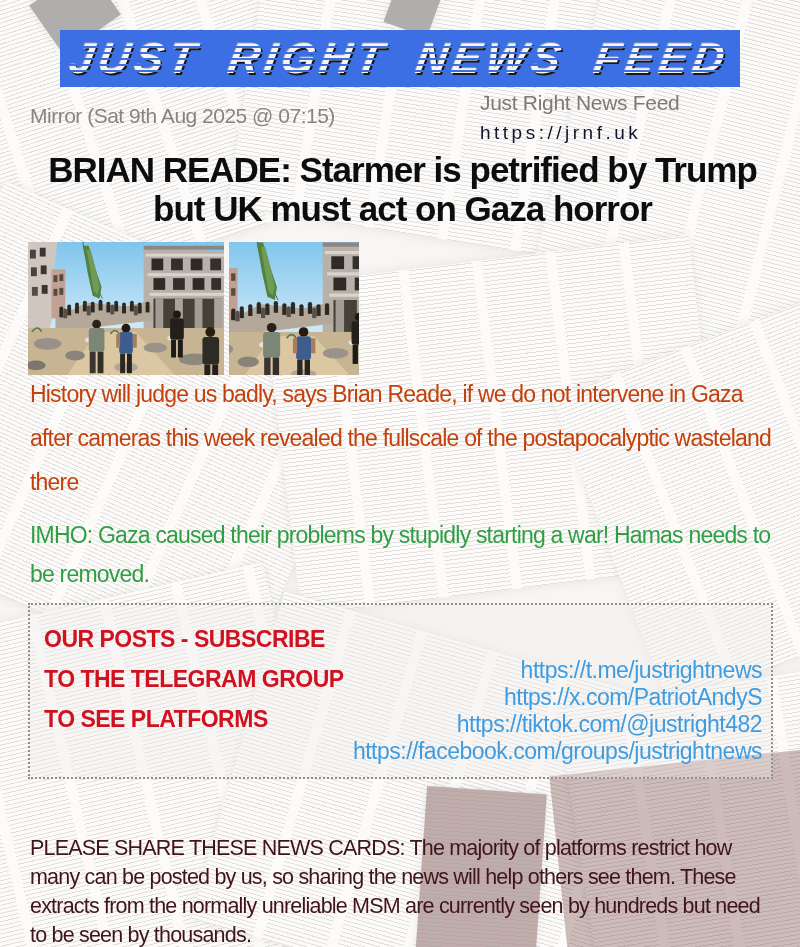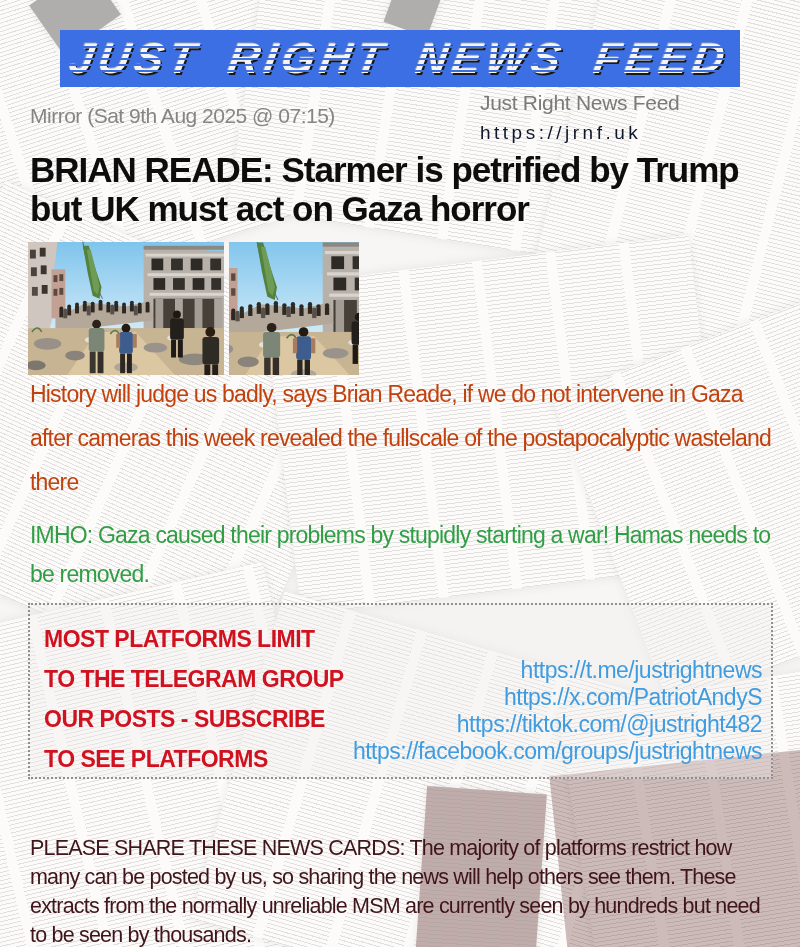--- a/index.html
+++ b/index.html
@@ -212,40 +212,39 @@
       <span class="banner-text">JUST RIGHT NEWS FEED</span>
       <span class="banner-stripes" style="background:repeating-linear-gradient(180deg, rgba(0,0,0,0) 0 4px, #3b6fe3 4px 6px);"></span>
     </div>
 
     <div class="meta-left" style="color:#878583;">Mirror (Sat 9th Aug 2025 @ 07:15)</div>
     <div class="meta-right">
       <div class="brand" style="color:#7c7a78;">Just Right News Feed</div>
       <div class="url" style="color:#0f172a;">https://jrnf.uk</div>
     </div>
 
-    <div class="headline" style="color:#0d0d0d;">BRIAN READE: Starmer is petrified by Trump but UK must act on Gaza horror</div>
+    <div class="headline" style="color:#0d0d0d;text-align:center;">BRIAN READE: Starmer is petrified by Trump but UK must act on Gaza horror</div>
 
     <div class="photos">
       <svg width="196" height="133" viewBox="0 0 200 136" preserveAspectRatio="xMidYMid slice">
         <use href="#gaza-scene"></use>
       </svg>
       <svg width="130" height="133" viewBox="30 2 122 128" preserveAspectRatio="xMidYMid slice">
         <use href="#gaza-scene"></use>
       </svg>
     </div>
 
     <div class="summary" style="color:#c2410c;">History will judge us badly, says Brian Reade, if we do not intervene in Gaza after cameras this week revealed the fullscale of the postapocalyptic wasteland there</div>
 
     <div class="commentary" style="color:#2f9e44;">IMHO: Gaza caused their problems by stupidly starting a war! Hamas needs to be removed.</div>
 
     <div class="subscribe-box">
       <div class="subscribe-msg" style="color:#d01220;">
-        <div>MOST PLATFORMS LIMIT</div>
+        <div>OUR POSTS - SUBSCRIBE</div>
         <div>TO THE TELEGRAM GROUP</div>
-        <div>OUR POSTS - SUBSCRIBE</div>
         <div>TO SEE PLATFORMS</div>
       </div>
       <div class="subscribe-links" style="color:#3f9ce0;">
         <div>https://t.me/justrightnews</div>
         <div>https://x.com/PatriotAndyS</div>
         <div>https://tiktok.com/@justright482</div>
         <div>https://facebook.com/groups/justrightnews</div>
       </div>
     </div>
 

